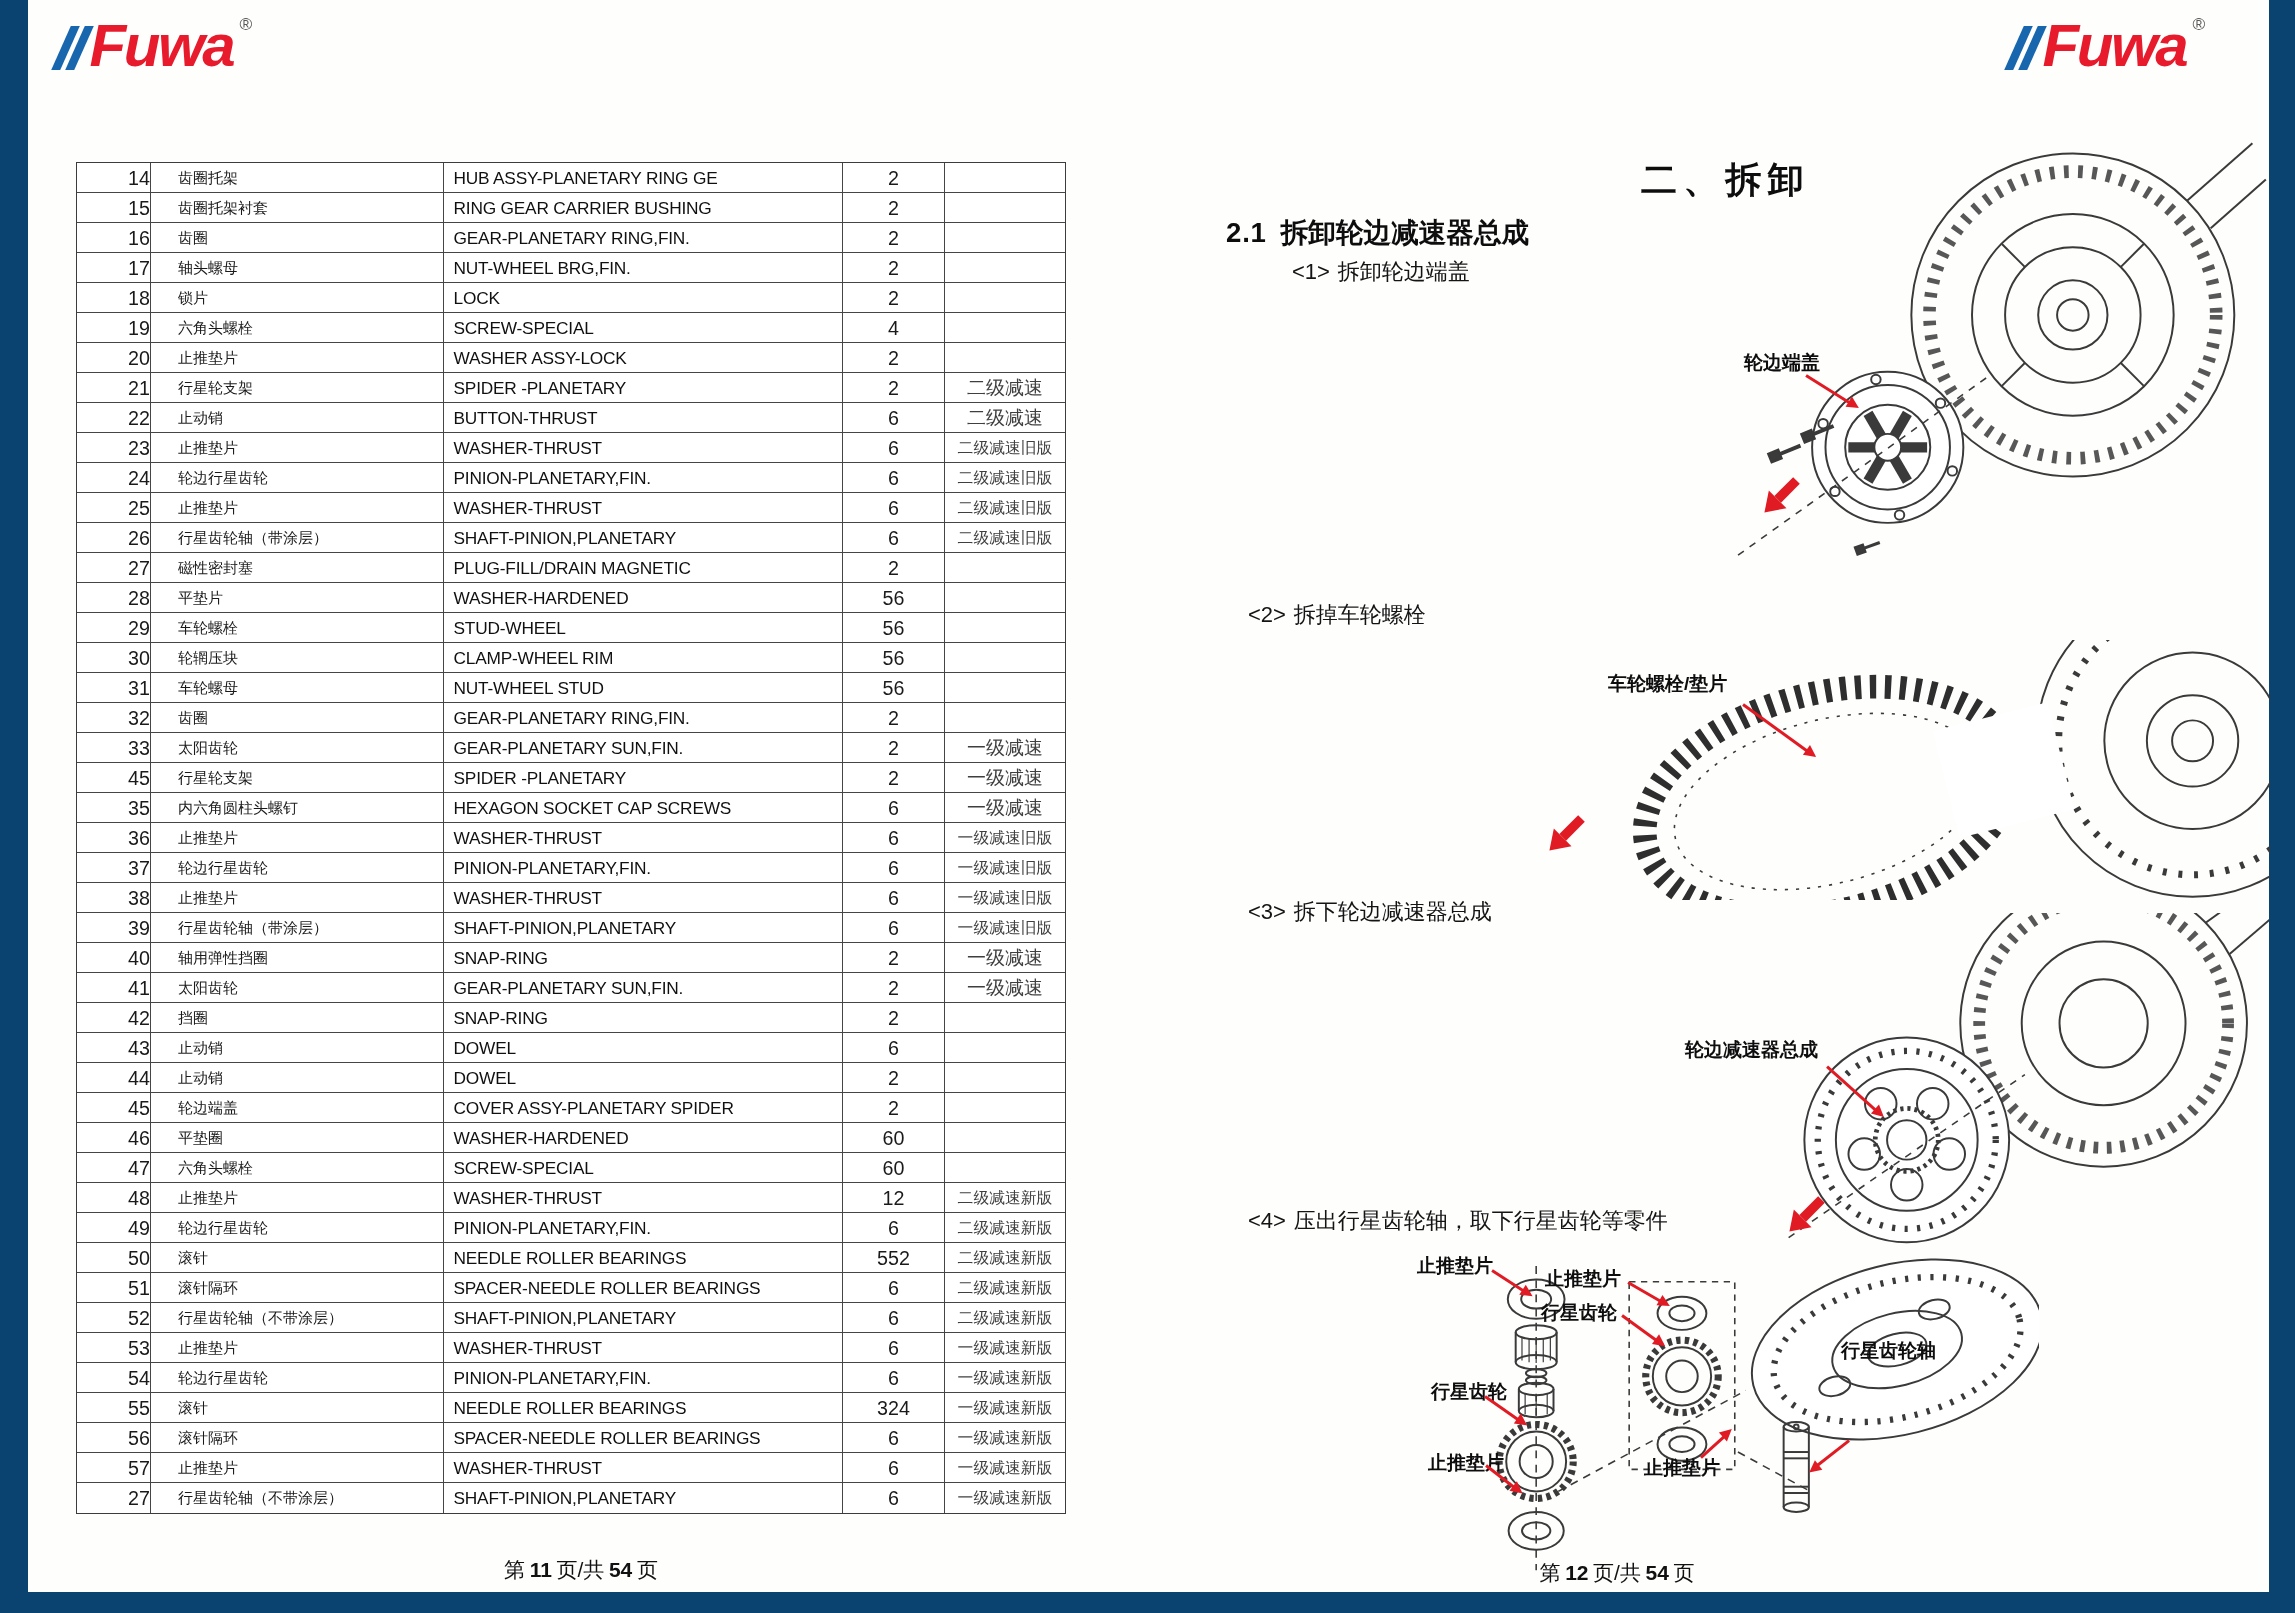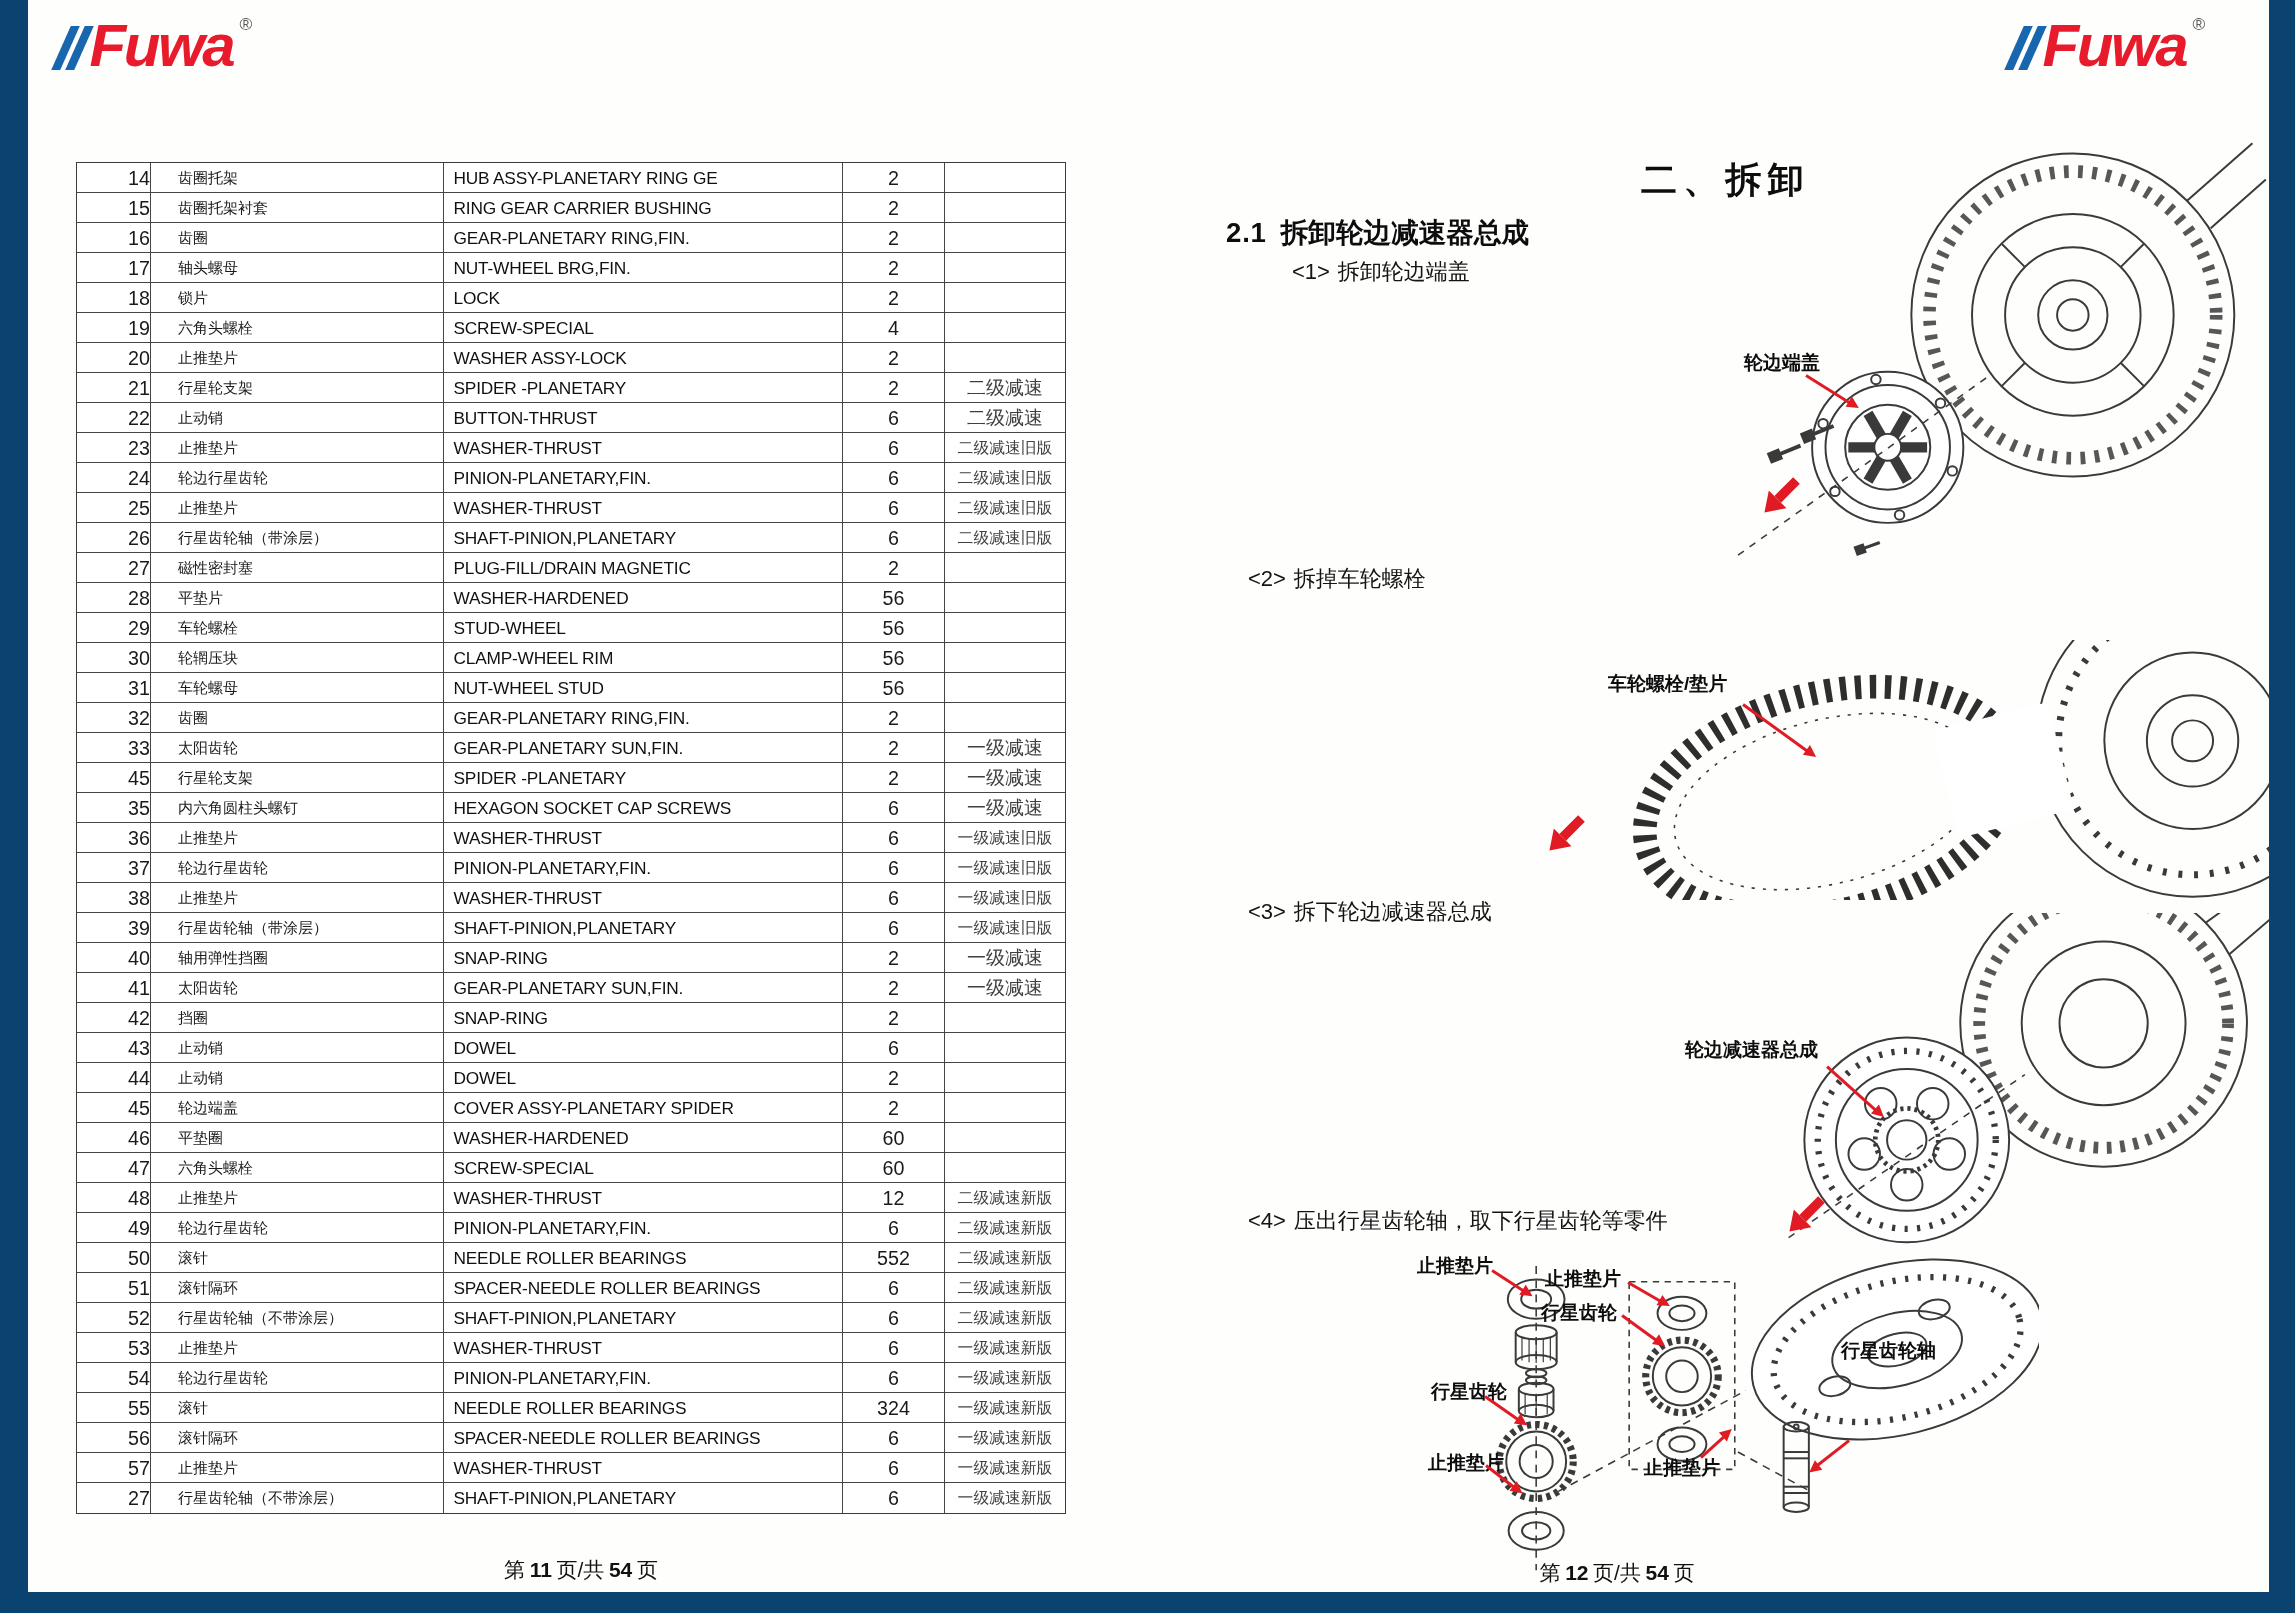--- a/index.html
+++ b/index.html
@@ -300,21 +300,21 @@
   <div class="pfooter" style="left:463px;top:1556px;">
     <span>第</span><b>11</b><span>页/共</span><b>54</b><span>页</span>
   </div>
 
   <div class="h-title">二、拆卸</div>
   <div class="h-sec">
     <span class="num">2.1</span><span>拆卸轮边减速器总成</span>
   </div>
   <div id="steps">
       <div class="h-step" style="left: 1264px; top: 257px; margin-left: 28px;"><span class="num">&lt;1&gt;</span><span>拆卸轮边端盖</span></div>
-      <div class="h-step" style="left: 1248px; top: 564px; text-align: center;"><span class="num">&lt;2&gt;</span><span>拆掉车轮螺栓</span></div>
+      <div class="h-step" style="left: 1248px; top: 600px; text-align: center;"><span class="num">&lt;2&gt;</span><span>拆掉车轮螺栓</span></div>
       <div class="h-step" style="left: 1248px; top: 897px;"><span class="num">&lt;3&gt;</span><span>拆下轮边减速器总成</span></div>
       <div class="h-step" style="left: 1248px; top: 1206px; text-align: right;"><span class="num">&lt;4&gt;</span><span>压出行星齿轮轴，取下行星齿轮等零件</span></div>
     </div>
 
   <div class="pfooter" style="left:1499px;top:1559px;">
     <span>第</span><b>12</b><span>页/共</span><b>54</b><span>页</span>
   </div>
 
   <div class="ill" style="left:1726px;top:118px;">
     <svg width="544" height="449" viewBox="0 0 690 570" stroke="#3a3a3a" stroke-width="2.5" fill="none">

